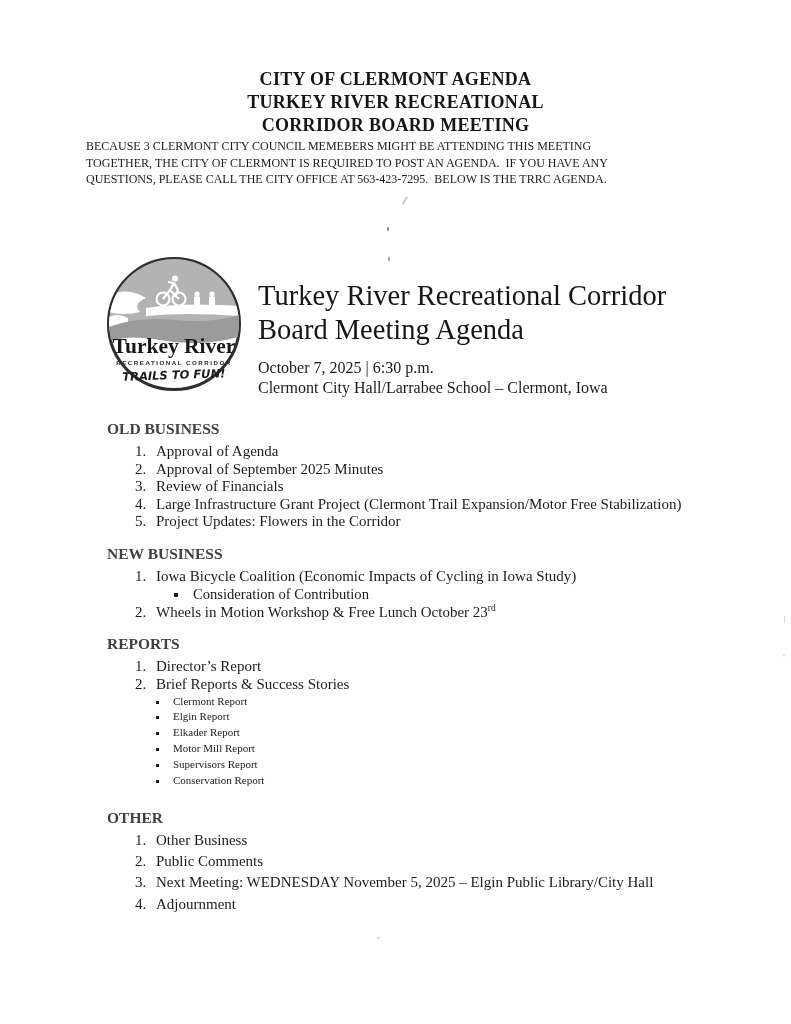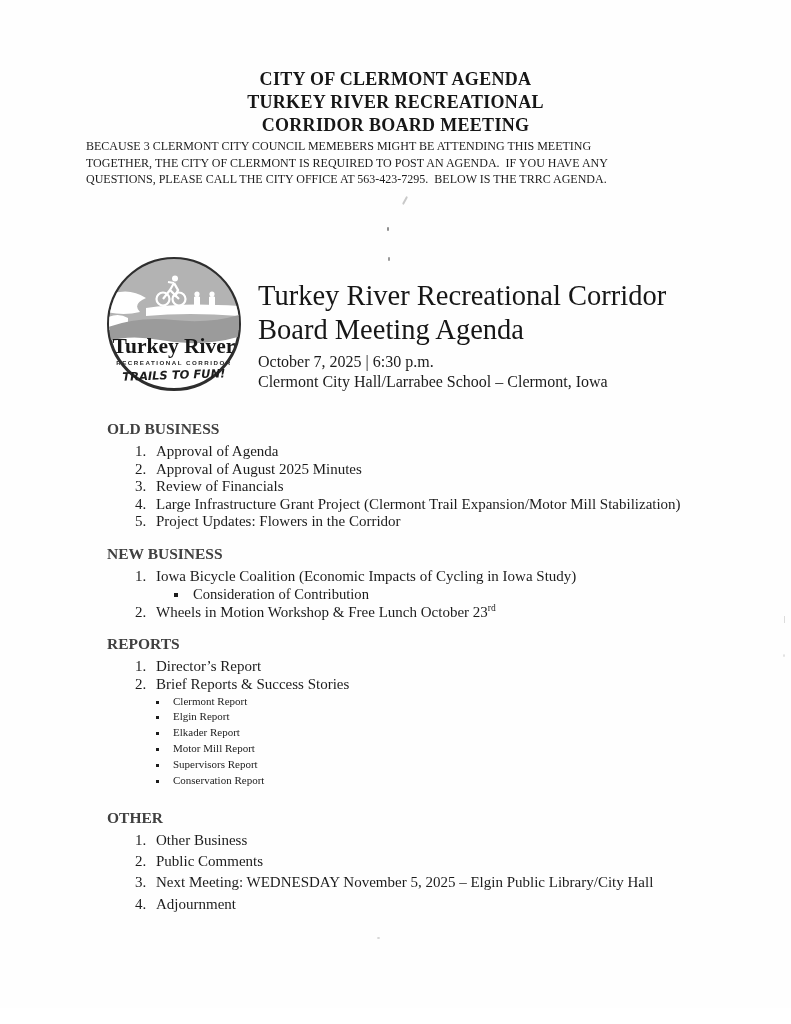--- a/index.html
+++ b/index.html
@@ -35,21 +35,21 @@
 
   
   .logo { position: absolute; top: 252px; left: 102px; width: 144px; height: 144px; }
   .titleblock { position: absolute; top: 279px; left: 258px; width: 500px; }
   .titleblock .tline {
     font-size: 28.5px;
     line-height: 34px;
     font-weight: normal;
     color: #161616;
   }
-  .titleblock .meta { margin-top: 5px; }
+  .titleblock .meta { margin-top: 11px; }
   .titleblock .mline {
     font-size: 16px;
     line-height: 20px;
     color: #1b1b1b;
   }
 
   
   .sections { position: absolute; top: 406px; left: 107px; width: 648px; }
   .agenda-section h2 {
     font-size: 15.5px;
@@ -156,23 +156,23 @@
       <div class="mline">October 7, 2025 | 6:30 p.m.</div>
       <div class="mline">Clermont City Hall/Larrabee School – Clermont, Iowa</div>
     </div>
   </div>
 
   <div class="sections">
       <section class="agenda-section sec-0">
         <h2>OLD BUSINESS</h2>
         <ol>
           <li><span>Approval of Agenda</span></li>
-          <li><span>Approval of August 2025 Minutes</span></li>
+          <li><span>Approval of September 2025 Minutes</span></li>
           <li><span>Review of Financials</span></li>
-          <li><span>Large Infrastructure Grant Project (Clermont Trail Expansion/Motor Mill Stabilization)</span></li>
+          <li><span>Large Infrastructure Grant Project (Clermont Trail Expansion/Motor Free Stabilization)</span></li>
           <li><span>Project Updates: Flowers in the Corridor</span></li>
         </ol>
       </section>
       <section class="agenda-section sec-1">
         <h2>NEW BUSINESS</h2>
         <ol>
           <li><span>Iowa Bicycle Coalition (Economic Impacts of Cycling in Iowa Study)</span><ul class="sub">
               <li>Consideration of Contribution</li>
             </ul></li>
           <li><span>Wheels in Motion Workshop &amp; Free Lunch October 23</span><sup>rd</sup></li>

